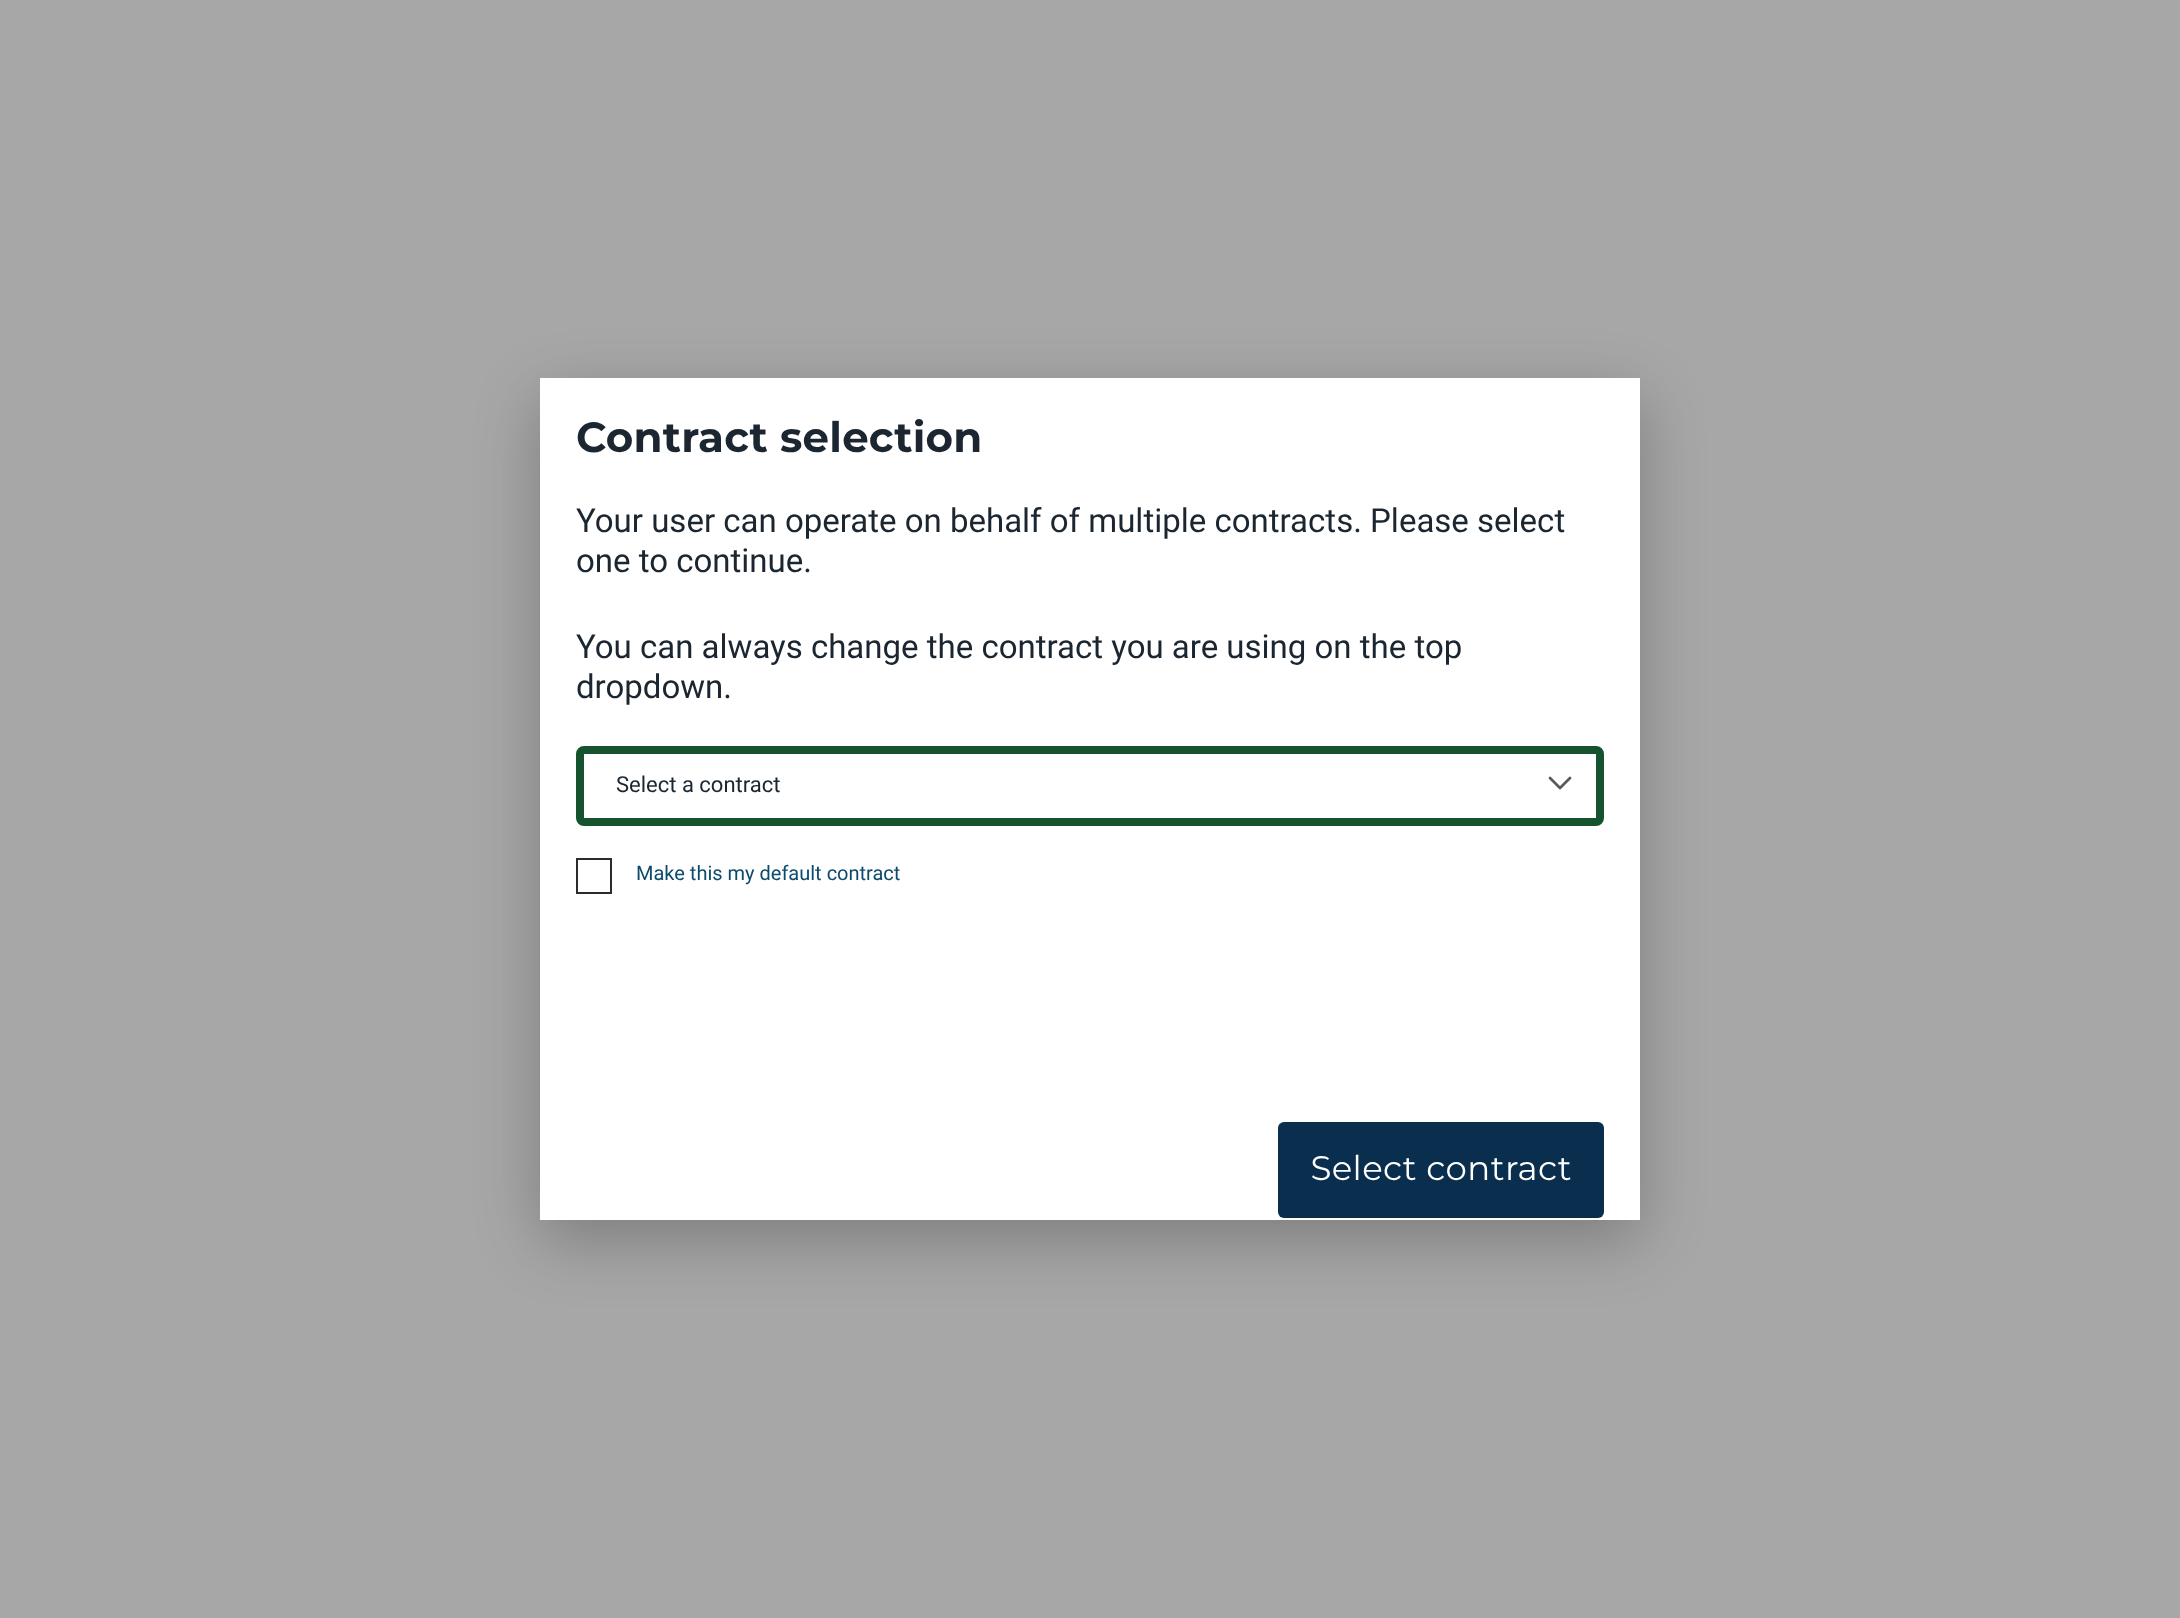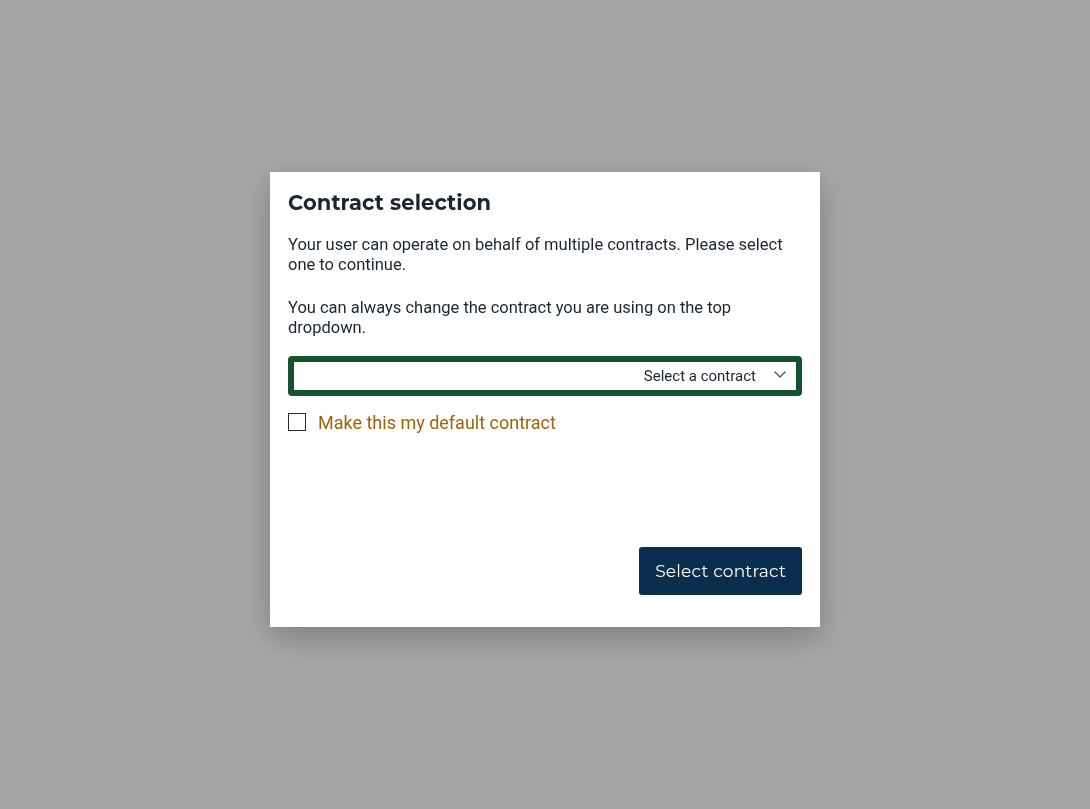--- a/index.html
+++ b/index.html
@@ -18,21 +18,21 @@
     width: 100%;
     height: 100%;
     display: flex;
     align-items: center;
     justify-content: center;
   }
   .modal {
     width: 550px;
     background: #ffffff;
     box-shadow: 0 10px 30px rgba(0,0,0,0.25);
-    padding: 18px 18px 32px 18px;
+    padding: 18px 18px 1px 18px;
     display: flex;
     flex-direction: column;
     position: relative;
     top: -5px;
   }
   .modal-title {
     font-family: Montserrat, -apple-system, "Segoe UI", Roboto, sans-serif;
     font-weight: 700;
     font-size: 21px;
     color: #1b2631;
@@ -49,31 +49,30 @@
     margin-bottom: 18px;
   }
   .select-wrapper {
     position: relative;
     width: 100%;
     margin-bottom: 16px;
   }
   .select {
     width: 100%;
     height: 40px;
-    border: 6px solid #14532d;
+    border: 4px solid #14532d;
     border-radius: 4px;
     background: #ffffff;
     padding: 0 40px 0 16px;
-    font-size: 15px;
+    font-size: 11px;
     color: #1b2631;
     display: flex;
     align-items: center;
     cursor: pointer;
     user-select: none;
-    justify-content: flex-end;
   }
   .select-chevron {
     position: absolute;
     right: 14px;
     top: 50%;
     transform: translateY(-50%);
     pointer-events: none;
   }
   .checkbox-row {
     display: flex;
@@ -83,22 +82,22 @@
   }
   .checkbox {
     width: 18px;
     height: 18px;
     border: 1.5px solid #2b2b2b;
     background: #ffffff;
     cursor: pointer;
     flex-shrink: 0;
   }
   .checkbox-label {
-    font-size: 18px;
-    color: #a16207;
+    font-size: 10px;
+    color: #0c4a6e;
   }
   .modal-footer {
     display: flex;
     justify-content: flex-end;
   }
   .primary-btn {
     background: #0a2e4d;
     color: #ffffff;
     border: none;
     border-radius: 3px;

